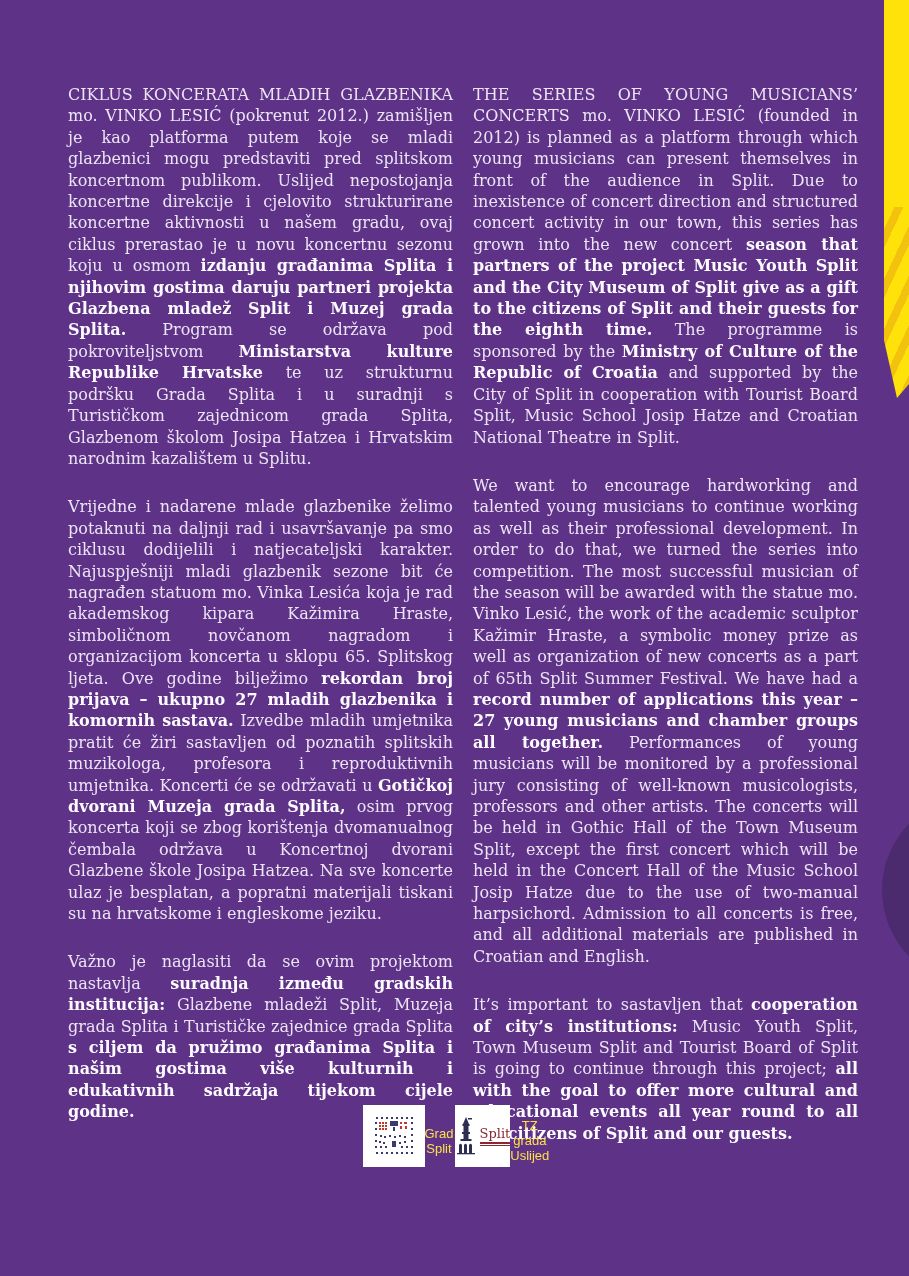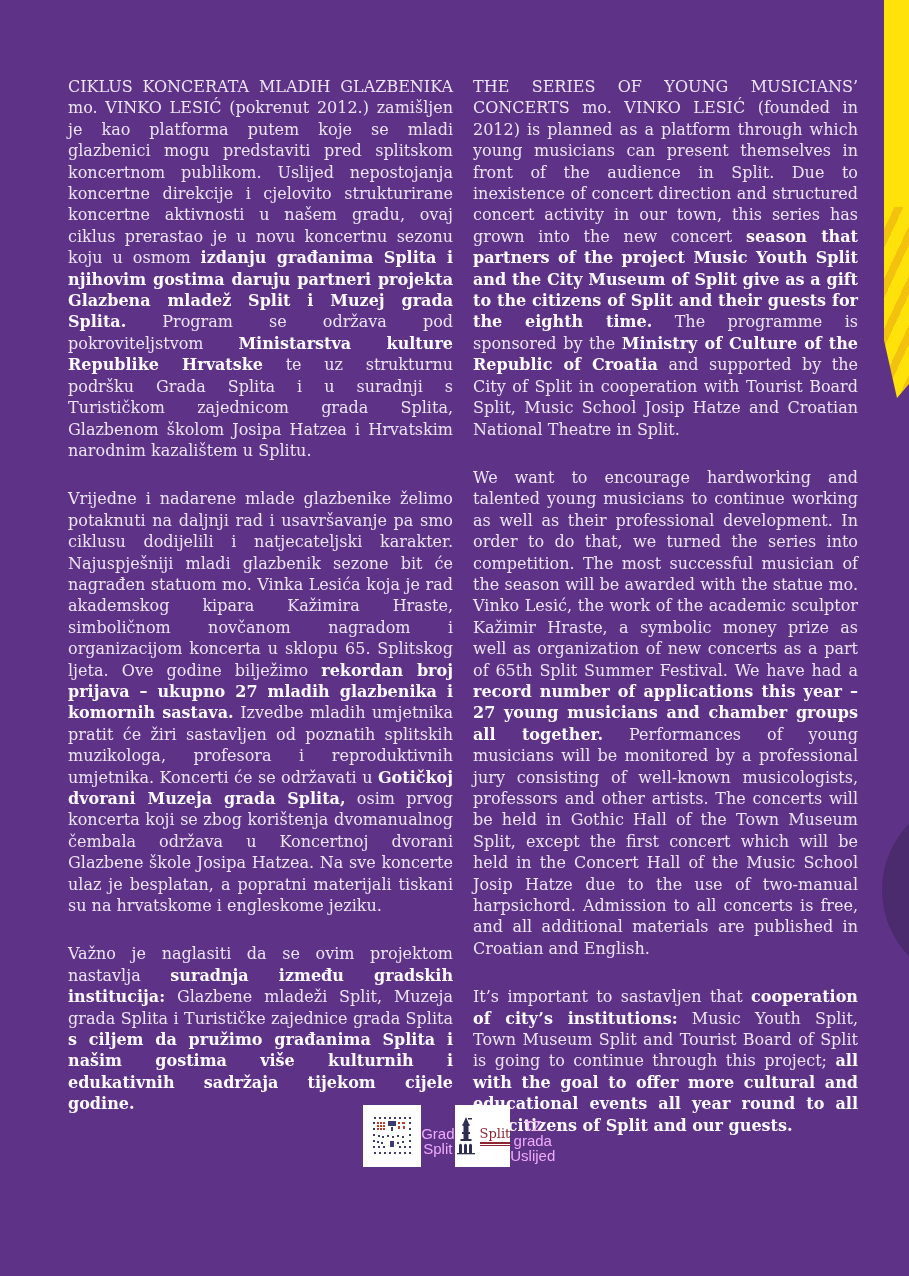--- a/index.html
+++ b/index.html
@@ -18,21 +18,21 @@
       repeating-linear-gradient(115deg,#ffe20a 0 13px,#f2c20f 13px 21px);
     clip-path:polygon(0 0,100% 0,100% 96.5%,52% 100%,0 85.5%);
   }
   
   .dark-circle{
     position:absolute;top:795px;right:-163px;
     width:190px;height:190px;border-radius:50%;
     background:#4c2a6e;
   }
   .columns{
-    position:absolute;left:68px;top:76px;width:790px;
+    position:absolute;left:68px;top:84px;width:790px;
     display:flex;gap:20px;
   }
   .col{
     width:388px;
     color:#ece4f4;
     font-size:16px;line-height:21.4px;
     text-align:justify;
   }
   .col p{margin:0 0 27px 0;}
   .col b{font-weight:700;color:#fdfbff;}
@@ -43,21 +43,21 @@
   }
   .logo-cell{width:92px;display:flex;flex-direction:row;align-items:center;}
   .logo-box{
     width:62px;height:62px;background:#ffffff;
     display:flex;align-items:center;justify-content:center;
     flex-direction:column;
   }
   .caption{
     margin-top:9px;
     font-family:"Liberation Sans", sans-serif;
-    font-size:15px;line-height:15px;color:#f0abfc;
+    font-size:13px;line-height:15px;color:#fde047;
     text-align:center;white-space:pre-line;
   }
   .tz-inner{display:flex;align-items:center;gap:3px;}
   .tz-split-text{
     font-family:"DejaVu Serif", serif;font-size:13px;color:#8b2633;
     line-height:13px;
   }
   .tz-subline{height:2px;width:30px;background:#8b2633;margin-top:2px;}
   .tz-subline2{height:1px;width:30px;background:#8b2633;margin-top:1px;}
   .gs-text{

